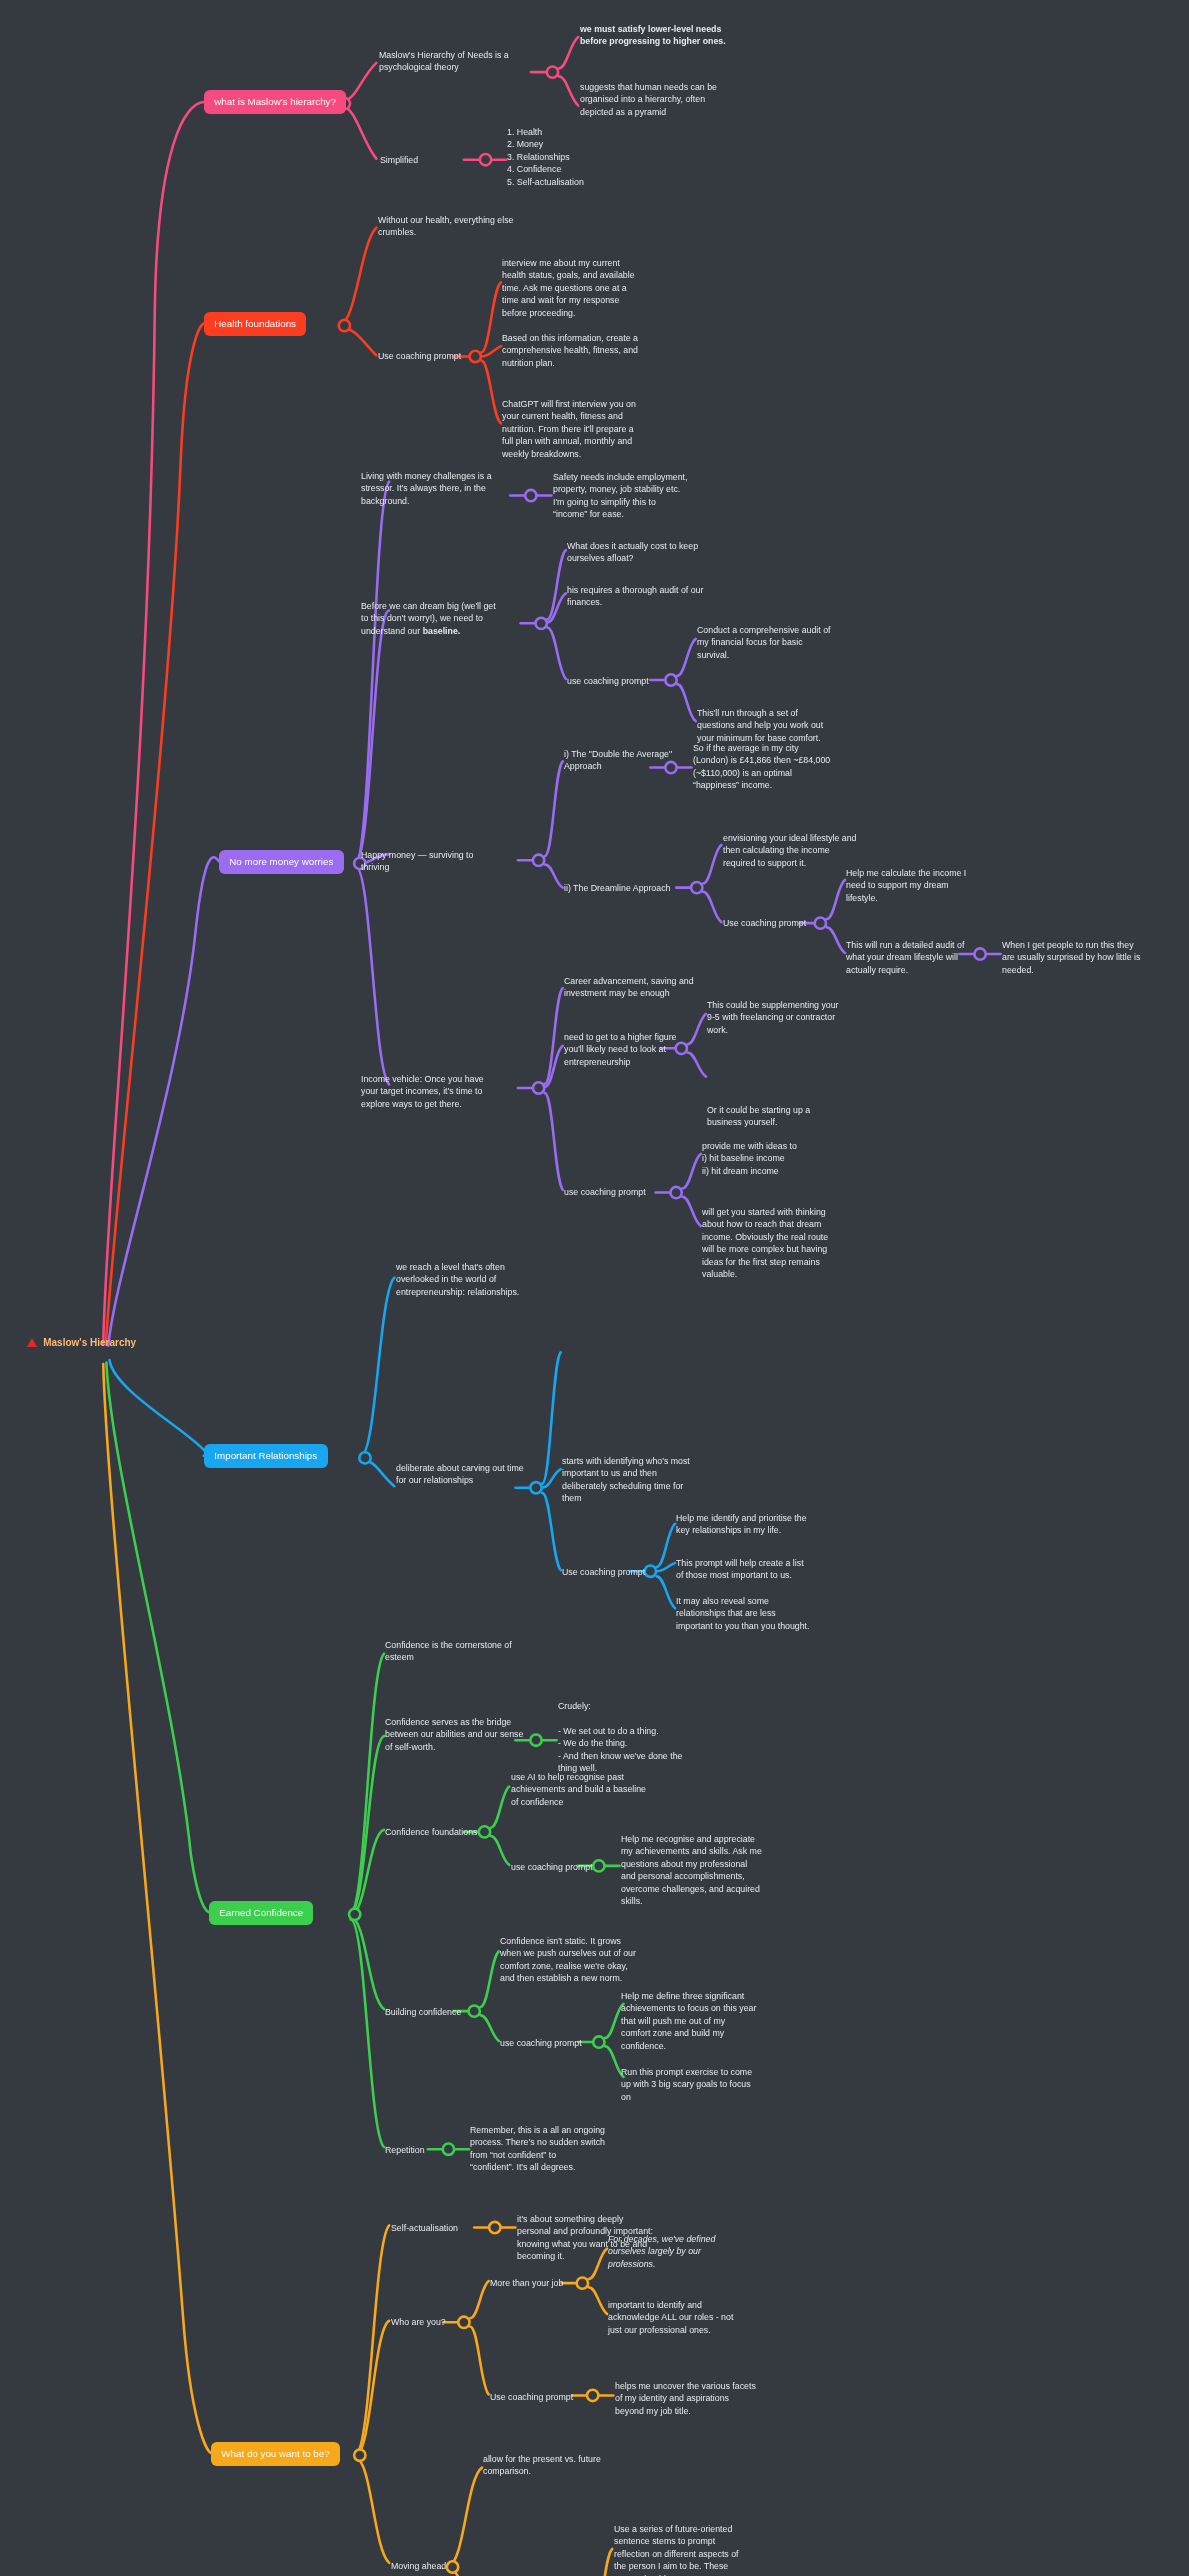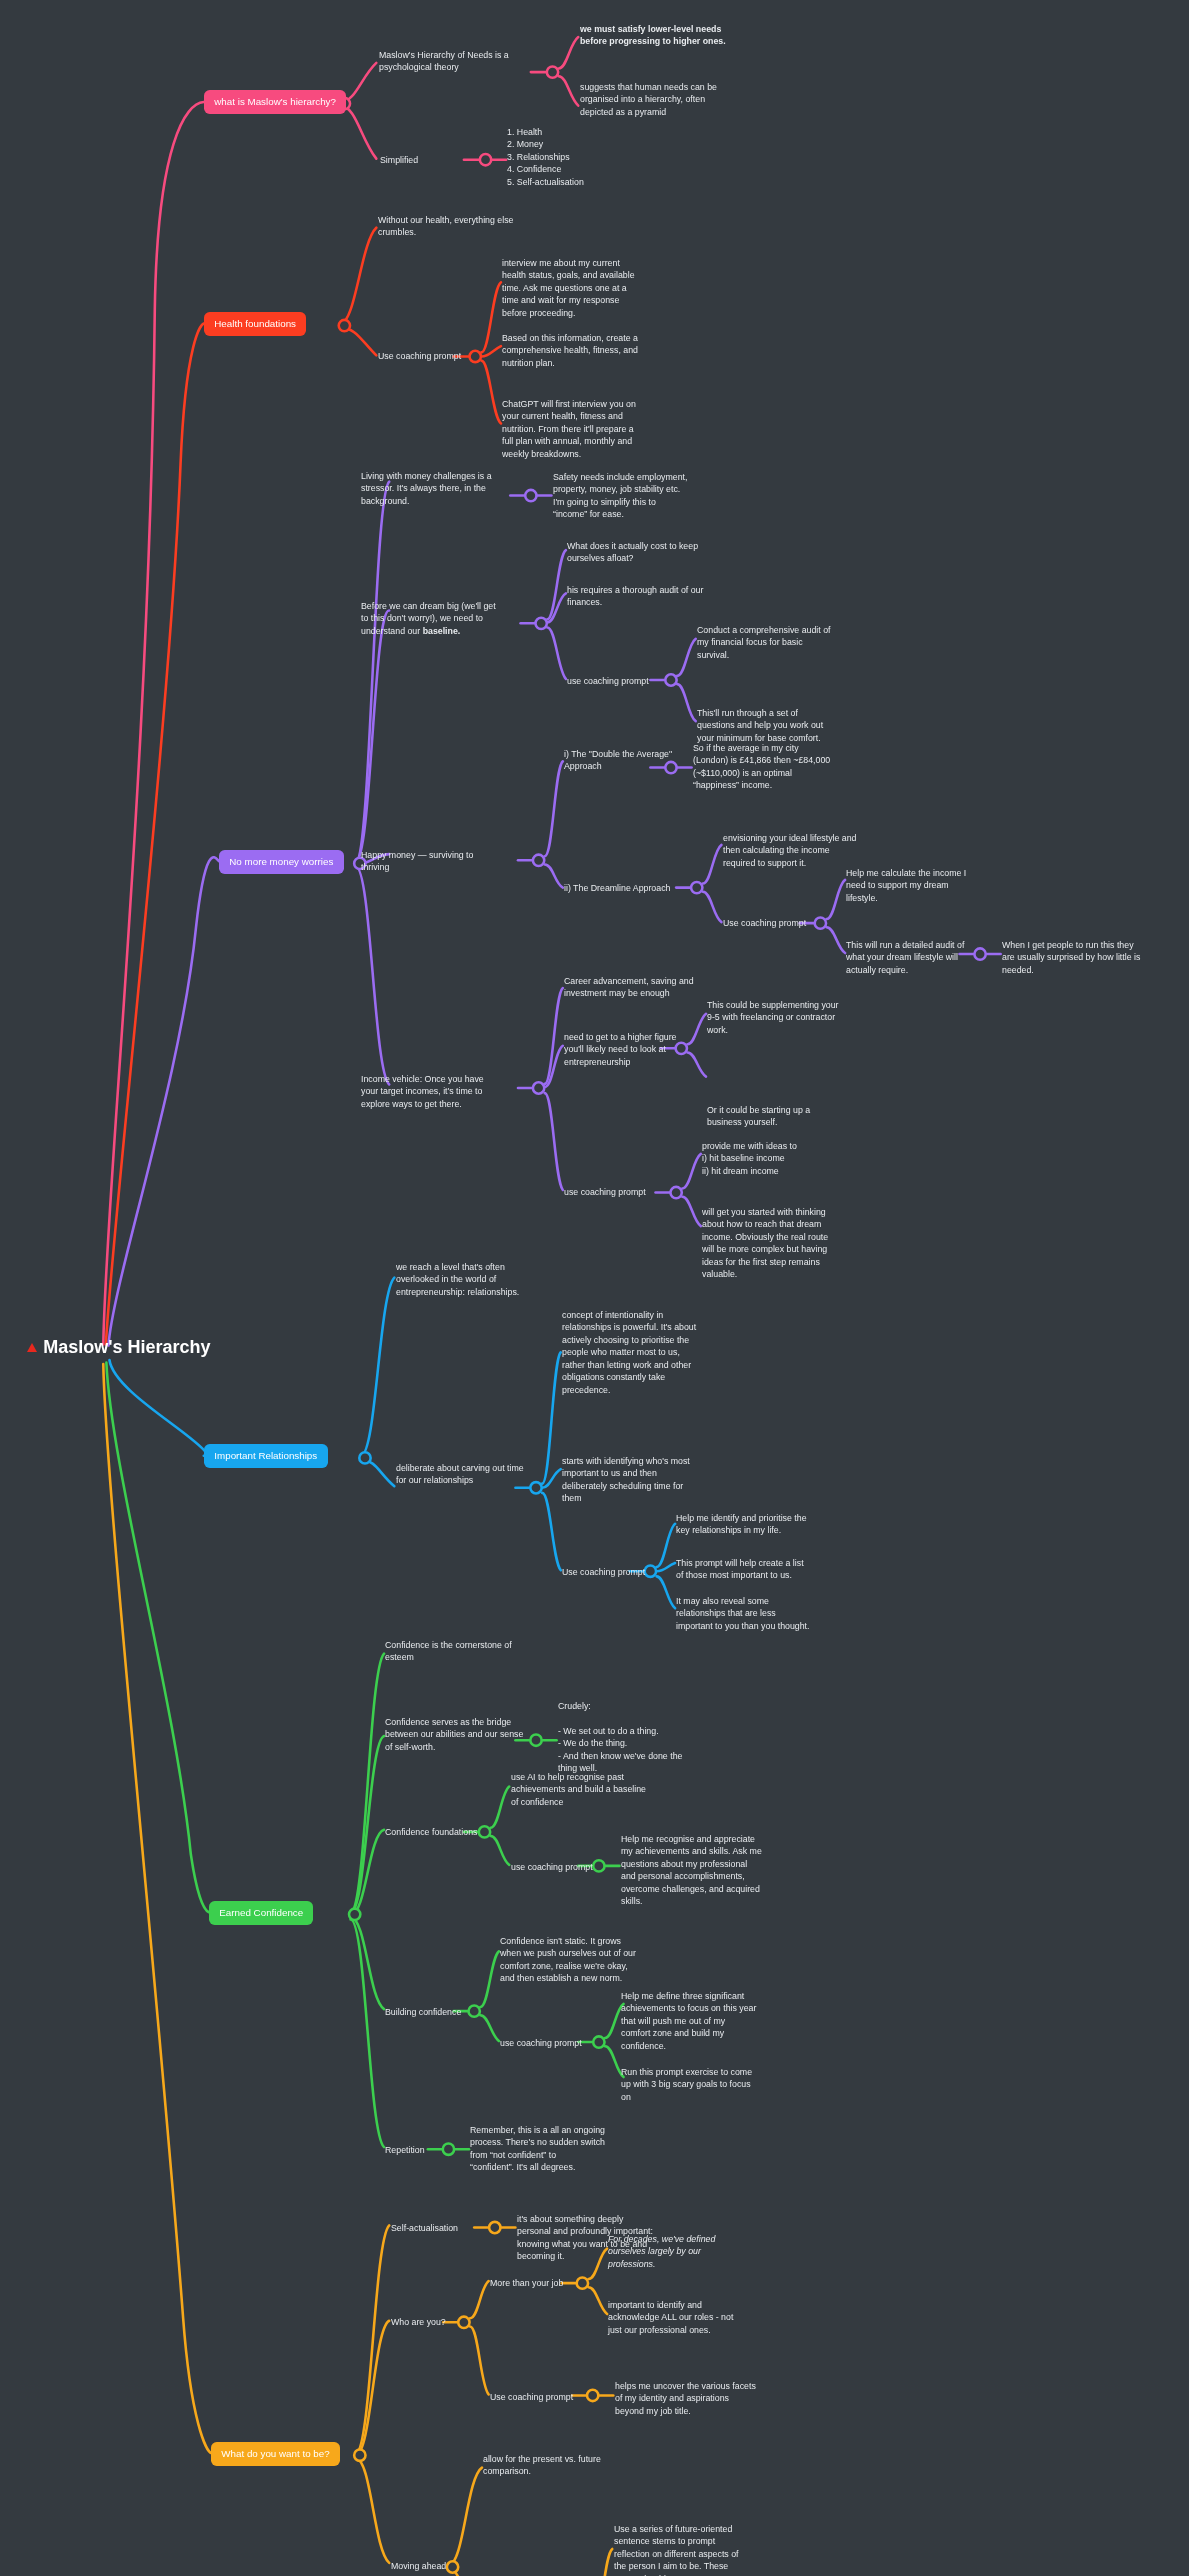--- a/index.html
+++ b/index.html
@@ -36,22 +36,22 @@
     font-size: 9.8px;
     line-height: 1.2;
     padding: 6.2px 10.3px;
     white-space: nowrap;
     display: flex;
     align-items: center;
     justify-content: center;
   }
   .root {
     position: absolute;
-    color: #ffffff;
-    font-size: 18px;
+    color: #fdba74;
+    font-size: 10px;
     font-weight: bold;
     white-space: nowrap;
     display: flex;
     align-items: center;
     gap: 6.2px;
   }
   .root-marker {
     width: 0; height: 0;
     border-left: 5.7px solid transparent;
     border-right: 5.7px solid transparent;
@@ -330,27 +330,20 @@
 will be more complex but having
 ideas for the first step remains
 valuable.</div>
 
   <div class="pill" style="left:204px; top:1444px; background:#17a6ef;">Important Relationships</div>
   <div class="node" style="left:396px; top:1261px; width:155px;">we reach a level that's often
 overlooked in the world of
 entrepreneurship: relationships.</div>
   <div class="node" style="left:396px; top:1462px; width:155px;">deliberate about carving out time
 for our relationships</div>
-  <div class="node" style="left:562px; top:1309px; width:155px;">concept of intentionality in
-relationships is powerful. It's about
-actively choosing to prioritise the
-people who matter most to us,
-rather than letting work and other
-obligations constantly take
-precedence.</div>
   <div class="node" style="left:562px; top:1455px; width:155px;">starts with identifying who's most
 important to us and then
 deliberately scheduling time for
 them</div>
   <div class="node" style="left:562px; top:1566px; width:93px;">Use coaching prompt</div>
   <div class="node" style="left:676px; top:1512px; width:155px;">Help me identify and prioritise the
 key relationships in my life.</div>
   <div class="node" style="left:676px; top:1557px; width:155px;">This prompt will help create a list
 of those most important to us.</div>
   <div class="node" style="left:676px; top:1595px; width:155px;">It may also reveal some

